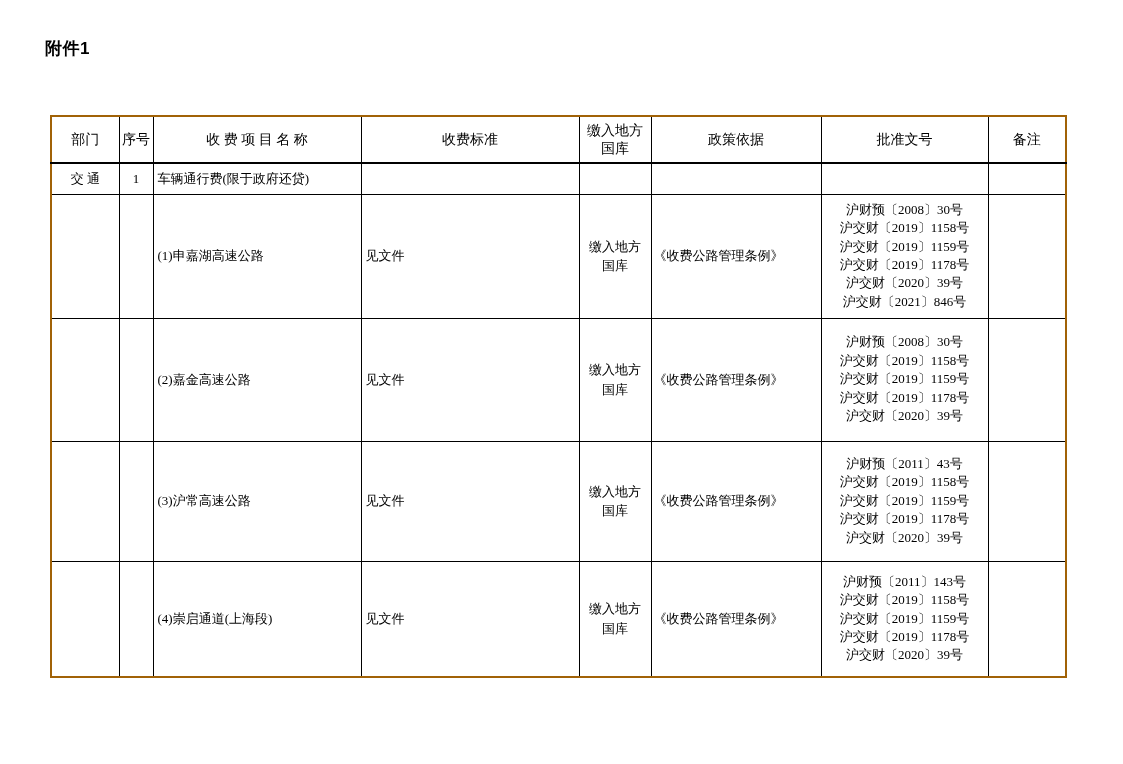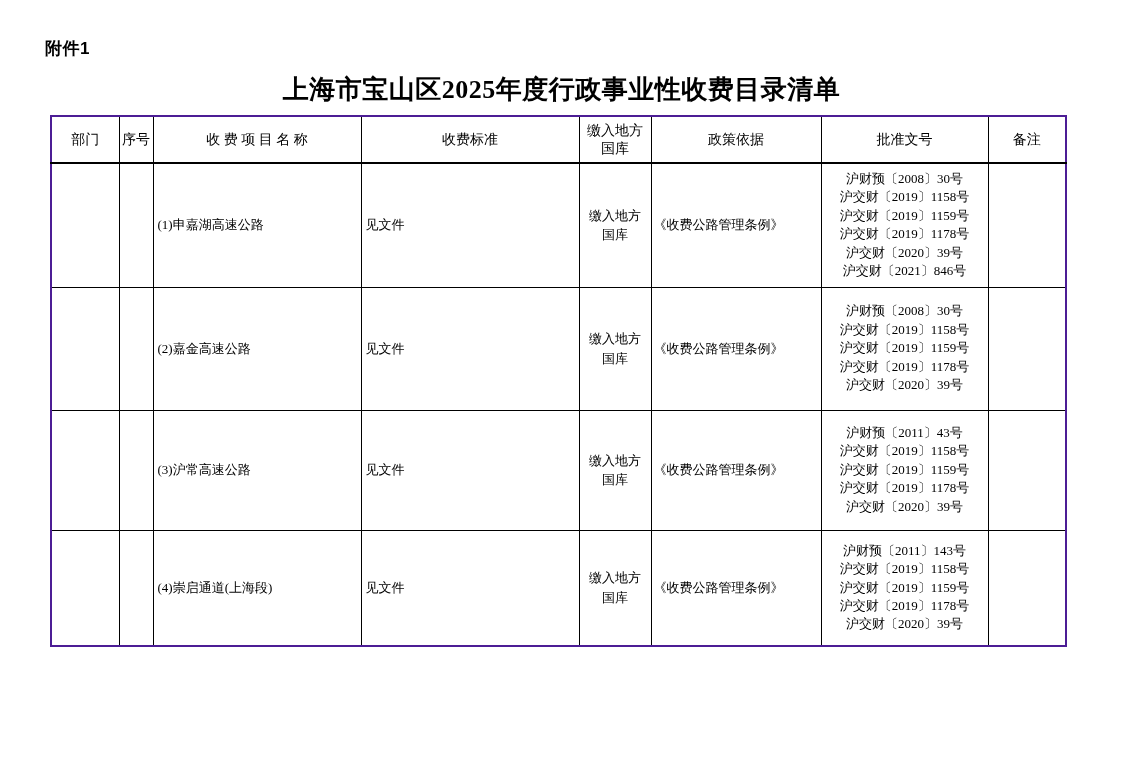--- a/index.html
+++ b/index.html
@@ -35,21 +35,21 @@
     font-weight: bold;
     letter-spacing: 0.5px;
   }
   table.fee-table {
     position: absolute;
     left: 50px;
     top: 115px;
     width: 1015px;
     border-collapse: collapse;
     table-layout: fixed;
-    border: 2px solid #4c1d95;
+    border: 2px solid #a16207;
     font-size: 13px;
   }
   .fee-table td, .fee-table th {
     border: 1px solid #000000;
     vertical-align: middle;
     padding: 2px 4px;
     font-weight: normal;
     overflow: hidden;
     word-break: break-all;
   }
@@ -83,21 +83,20 @@
     letter-spacing: 3px;
   }
 </style>
 </head>
 <body>
 
 <div class="page">
 
   <div class="attachment-label">附件1</div>
 
-  <div class="doc-title">上海市宝山区2025年度行政事业性收费目录清单</div>
 
   <table class="fee-table">
     <colgroup>
       <col style="width:68px">
       <col style="width:34px">
       <col style="width:208px">
       <col style="width:218px">
       <col style="width:72px">
       <col style="width:170px">
       <col style="width:167px">
@@ -109,20 +108,30 @@
         <th>序号</th>
         <th>收 费 项 目 名 称</th>
         <th>收费标准</th>
         <th>缴入地方国库</th>
         <th>政策依据</th>
         <th>批准文号</th>
         <th>备注</th>
       </tr>
     </thead>
     <tbody>
+      <tr class="group-row">
+        <td class="c-dept">交 通</td>
+        <td class="c-no">1</td>
+        <td class="c-name">车辆通行费(限于政府还贷)</td>
+        <td class="c-std"></td>
+        <td class="c-fund"></td>
+        <td class="c-policy"></td>
+        <td class="c-appr"></td>
+        <td class="c-remark"></td>
+      </tr>
       <tr class="item-row-1">
         <td class="c-dept"></td>
         <td class="c-no"></td>
         <td class="c-name">(1)申嘉湖高速公路</td>
         <td class="c-std">见文件</td>
         <td class="c-fund">缴入地方国库</td>
         <td class="c-policy">《收费公路管理条例》</td>
         <td class="c-appr">沪财预〔2008〕30号
 沪交财〔2019〕1158号
 沪交财〔2019〕1159号

